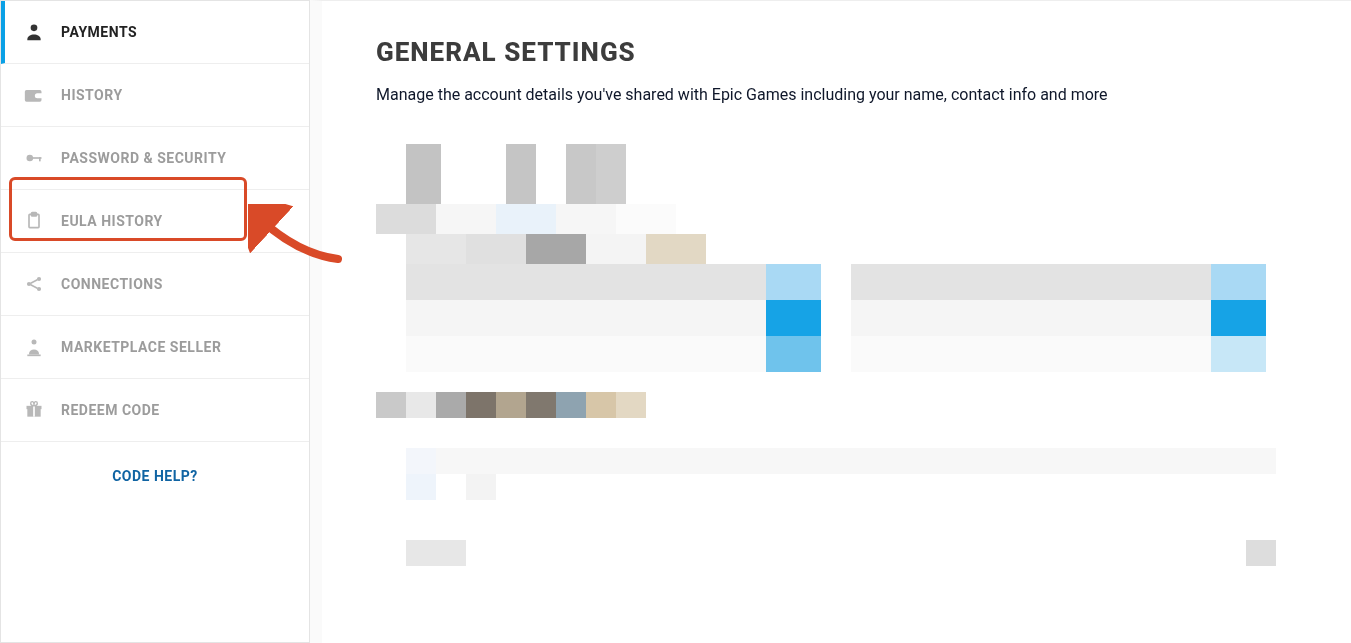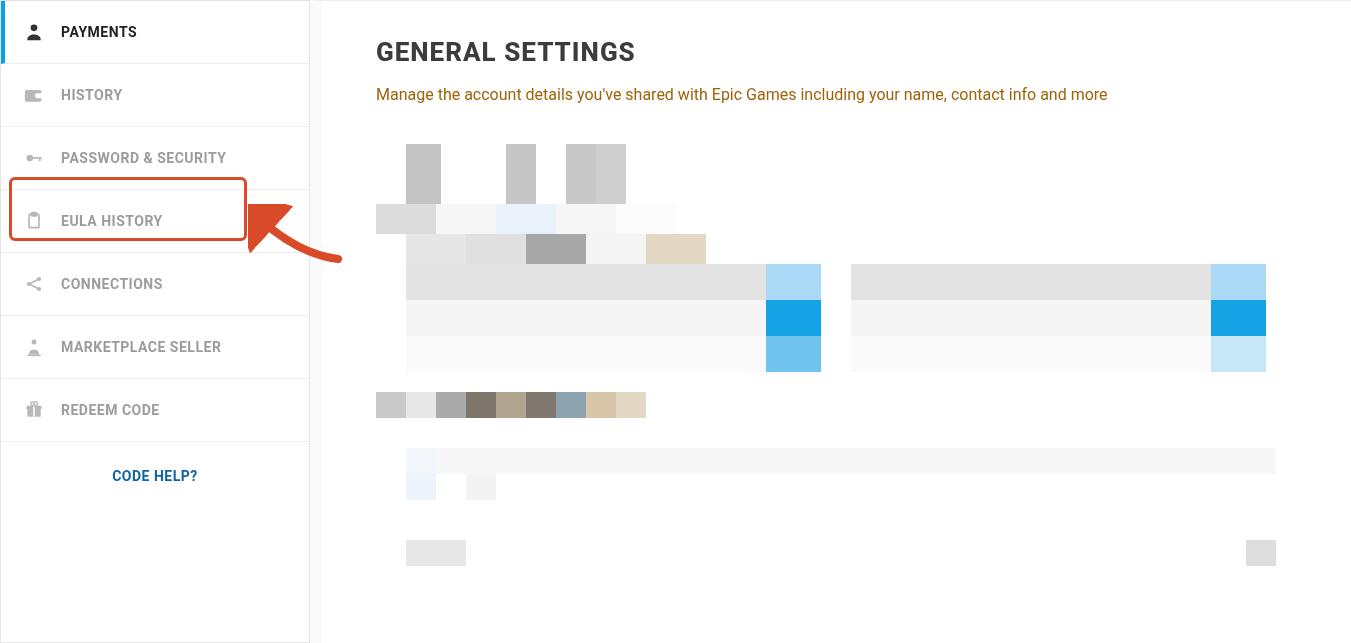--- a/index.html
+++ b/index.html
@@ -70,21 +70,21 @@
   }
   .page-title {
     font-size: 26px;
     font-weight: 800;
     letter-spacing: 1px;
     color: #3c3c3c;
     margin-bottom: 18px;
   }
   .page-subtitle {
     font-size: 16px;
-    color: #a16207;
+    color: #0f172a;
     margin-bottom: 40px;
   }
   
   .highlight-box {
     position: absolute;
     border: 3px solid #d94a28;
     border-radius: 6px;
     left: 9px;
     top: 177px;
     width: 238px;

